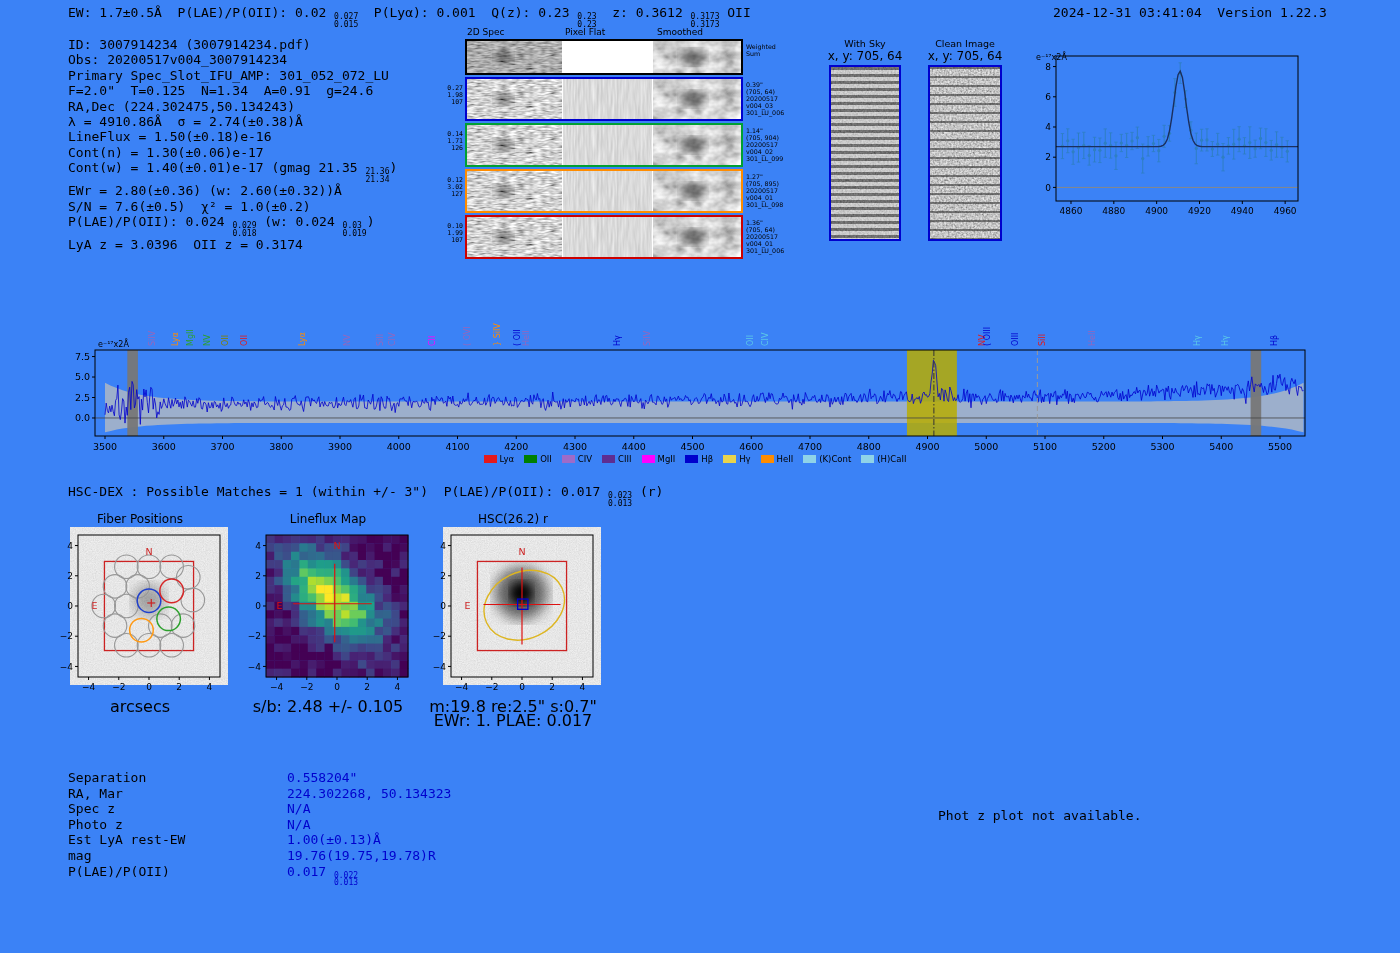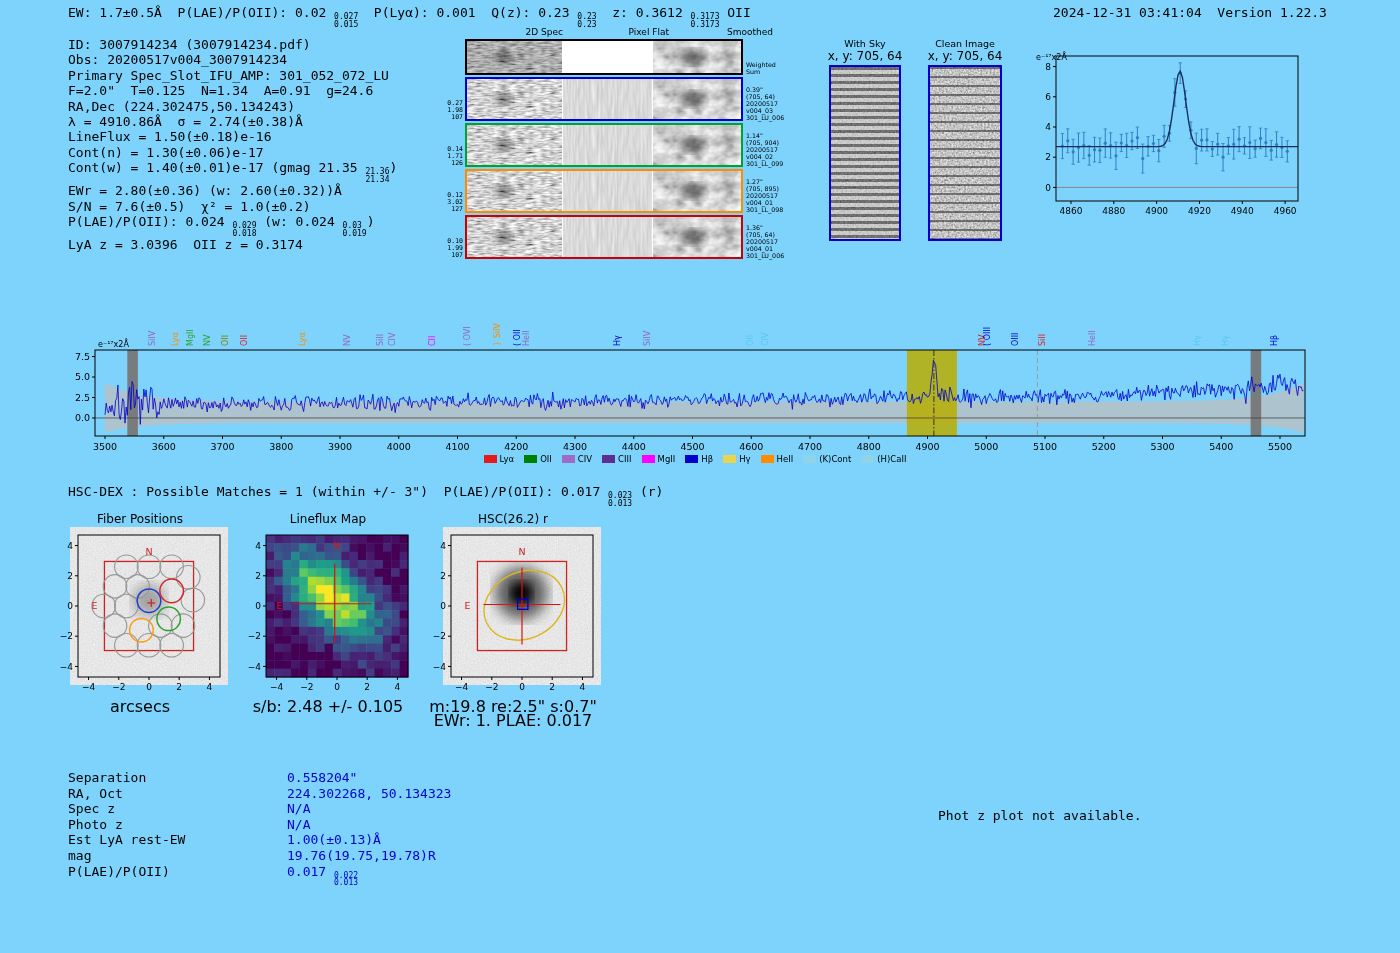--- a/index.html
+++ b/index.html
@@ -1,26 +1,26 @@
 <!DOCTYPE html>
 <html><head>
 <meta charset="utf-8">
 <style>
   *{margin:0;padding:0;box-sizing:border-box}
   body{background:#fff}
-  .page{position:relative;width:1400px;height:953px;background:#7dd3fc;color:#000;
+  .page{position:relative;width:1400px;height:953px;background:#3b82f6;color:#000;
         font-family:"DejaVu Sans Mono","Liberation Mono",monospace;overflow:hidden}
   .abs{position:absolute}
   .mono13{font-size:13px;line-height:15.4px;white-space:pre}
   .sans{font-family:"DejaVu Sans","Liberation Sans",sans-serif}
   .stk{display:inline-flex;flex-direction:column;font-size:8px;line-height:7.5px;vertical-align:-2px}
   .stk span{display:block}
   
-  .s2d-headers{display:flex;margin-left:20px;font-size:9px;text-align:right;gap:16px;margin-bottom:2px}
-  .s2d-row{display:flex;align-items:flex-end;margin-bottom:2px}
+  .s2d-headers{display:flex;margin-left:20px;font-size:9px;text-align:left;gap:2px;margin-bottom:2px}
+  .s2d-row{display:flex;align-items:flex-start;margin-bottom:2px}
   .s2d-left{width:18px;font-size:6.5px;line-height:7px;text-align:right;padding-right:2px;padding-top:8px}
   .s2d-group{display:flex;border:2px solid #000;background:#fff}
   .s2d-cell{position:relative;overflow:hidden;border-right:1px solid #fff}
   .s2d-cell:last-child{border-right:none}
   .s2d-cell svg{display:block}
   .s2d-right{font-size:6.3px;line-height:7px;padding-left:3px;padding-top:4px;width:50px;
              font-family:"DejaVu Sans","Liberation Sans",sans-serif}
   
   .skycol{text-align:center}
   .sky-title{font-size:9.5px}
@@ -1059,21 +1059,21 @@
   <div class="abs cut-cap sans" style="left:238px;top:697px;width:180px">s/b: 2.48 +/- 0.105</div>
   <div class="abs cut-cap sans" style="left:423px;top:697px;width:180px">m:19.8 re:2.5" s:0.7"</div>
   <div class="abs cut-cap sans" style="left:423px;top:711px;width:180px">EWr: 1. PLAE: 0.017</div>
 
   <div class="abs" id="match-table" style="left:68px;top:770px">
       <div class="mt-row">
         <div class="mt-label">Separation</div>
         <div class="mt-value"><span>0.558204"</span></div>
       </div>
       <div class="mt-row">
-        <div class="mt-label">RA, Oct</div>
+        <div class="mt-label">RA, Mar</div>
         <div class="mt-value"><span>224.302268, 50.134323</span></div>
       </div>
       <div class="mt-row">
         <div class="mt-label">Spec z</div>
         <div class="mt-value"><span>N/A</span></div>
       </div>
       <div class="mt-row">
         <div class="mt-label">Photo z</div>
         <div class="mt-value"><span>N/A</span></div>
       </div>

